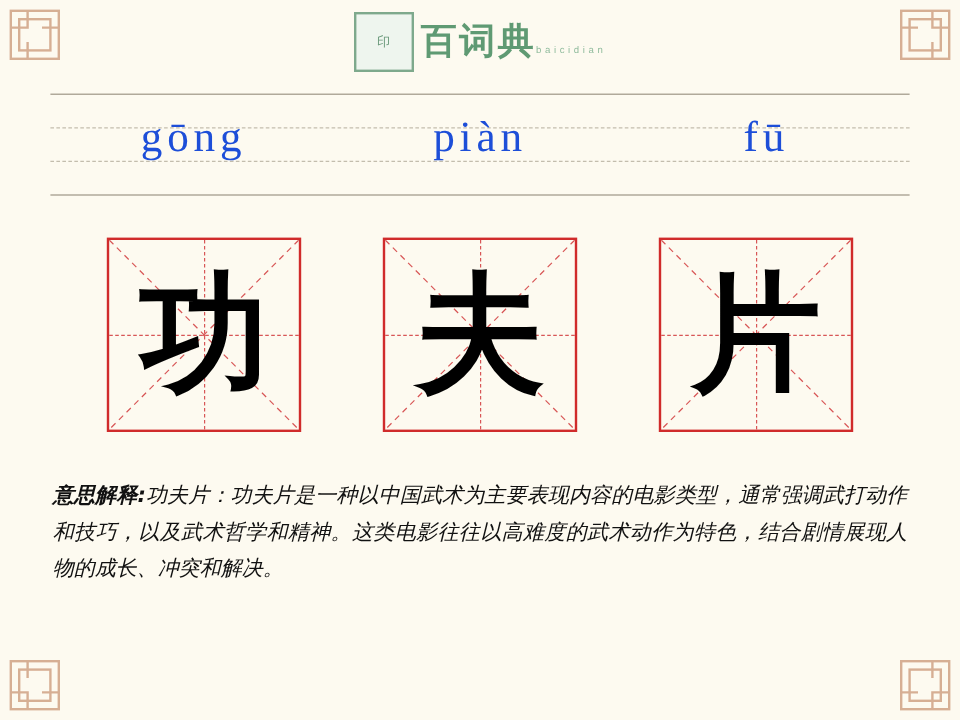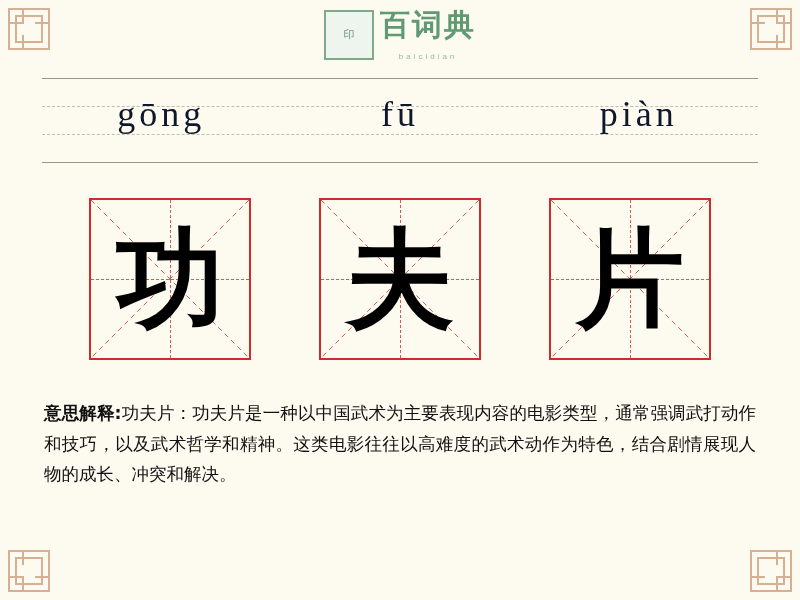--- a/index.html
+++ b/index.html
@@ -54,21 +54,21 @@
     align-items: center;
     justify-content: center;
     font-size: 11px;
     color: #6d9b7d;
     line-height: 1.05;
     text-align: center;
     font-family: "DejaVu Sans", sans-serif;
   }
   .logo-text {
     display: flex;
-    flex-direction: column;
+    flex-direction: row;
     align-items: center;
   }
   .logo-cn {
     font-size: 30px;
     font-weight: bold;
     color: #5f9a73;
     letter-spacing: 2px;
     line-height: 1;
     font-family: "DejaVu Sans", sans-serif;
   }
@@ -103,21 +103,21 @@
     width: 100%;
     height: 100%;
     display: flex;
   }
   .pinyin-cell {
     flex: 1;
     display: flex;
     align-items: center;
     justify-content: center;
     font-size: 36px;
-    color: #0f172a;
+    color: #1d4ed8;
     letter-spacing: 4px;
     font-family: "Liberation Serif", serif;
     padding-bottom: 14px;
     box-sizing: border-box;
   }
 
   
   .chars-row {
     position: absolute;
     top: 198px;
@@ -169,20 +169,21 @@
   .explain {
     position: absolute;
     top: 398px;
     left: 44px;
     width: 712px;
     font-size: 17.5px;
     line-height: 1.75;
     color: #111;
     font-family: "DejaVu Sans", sans-serif;
     text-align: justify;
+    font-style: italic;
   }
   .explain .label {
     font-weight: bold;
   }
 </style>
 </head>
 <body>
 
 <div class="corner tl">
   <svg width="46" height="46" viewBox="0 0 46 46">
@@ -241,22 +242,22 @@
   </div>
 </div>
 
 <div class="pinyin-block">
   <div class="staff-line solid" style="top:0px;"></div>
   <div class="staff-line dashed" style="top:28px;"></div>
   <div class="staff-line dashed" style="top:56px;"></div>
   <div class="staff-line solid" style="top:84px;"></div>
   <div class="pinyin-row">
     <div class="pinyin-cell">gōng</div>
+    <div class="pinyin-cell">piàn</div>
     <div class="pinyin-cell">fū</div>
-    <div class="pinyin-cell">piàn</div>
   </div>
 </div>
 
 <div class="chars-row">
 
   <div class="char-box">
     <div class="grid-line h-mid"></div>
     <div class="grid-line v-mid"></div>
     <svg class="diag" viewBox="0 0 158 158" preserveAspectRatio="none">
       <line x1="0" y1="0" x2="158" y2="158" stroke="#d85656" stroke-width="1" stroke-dasharray="5,4"></line>

